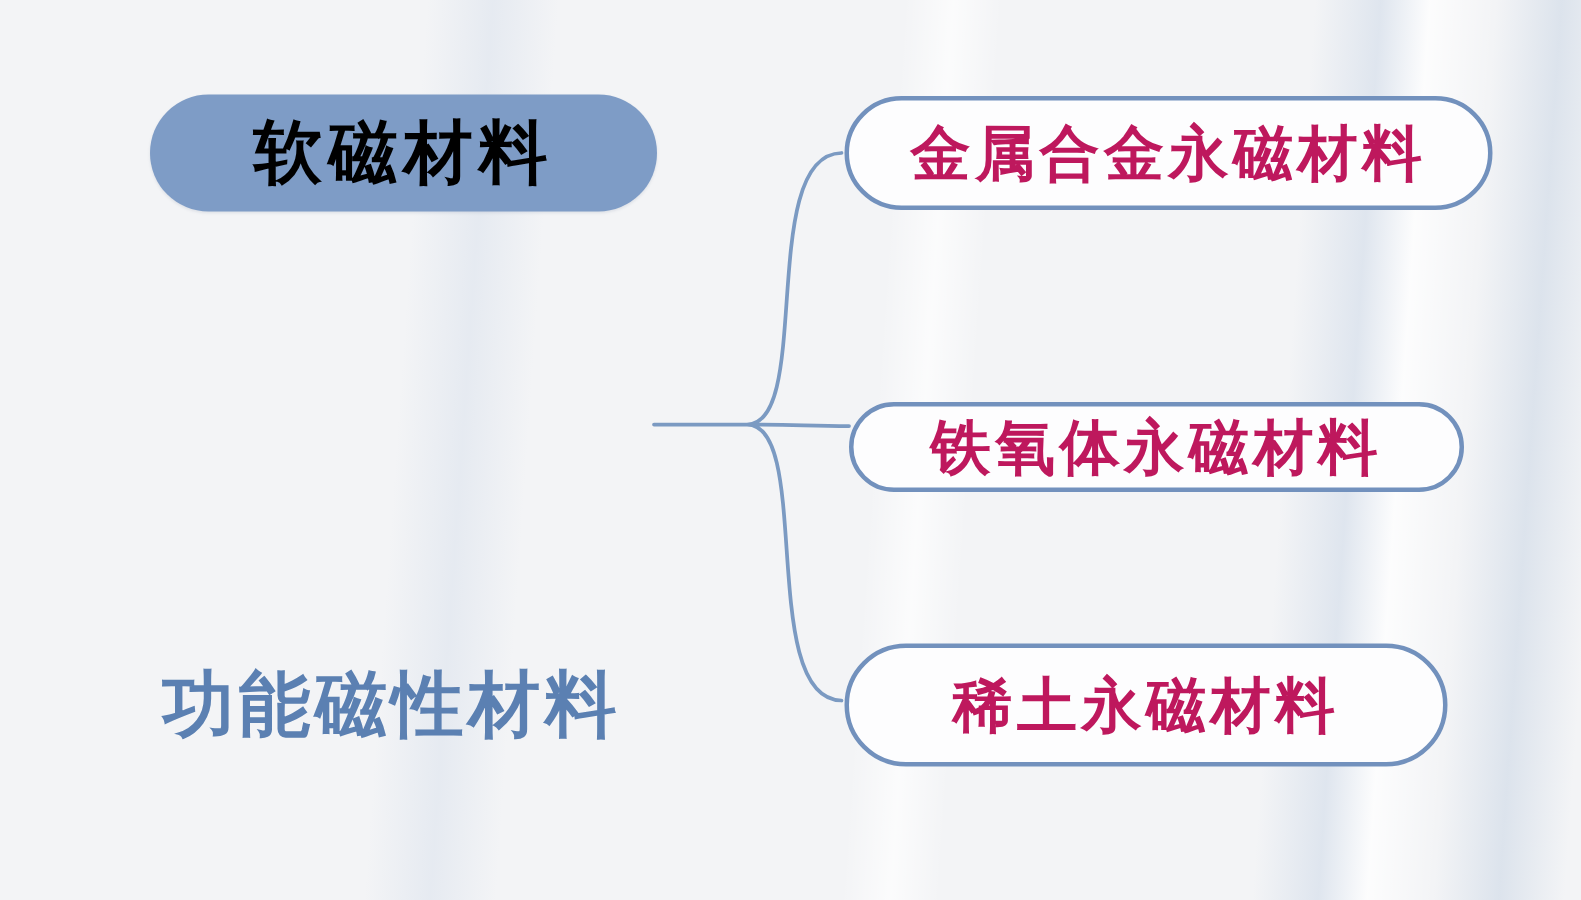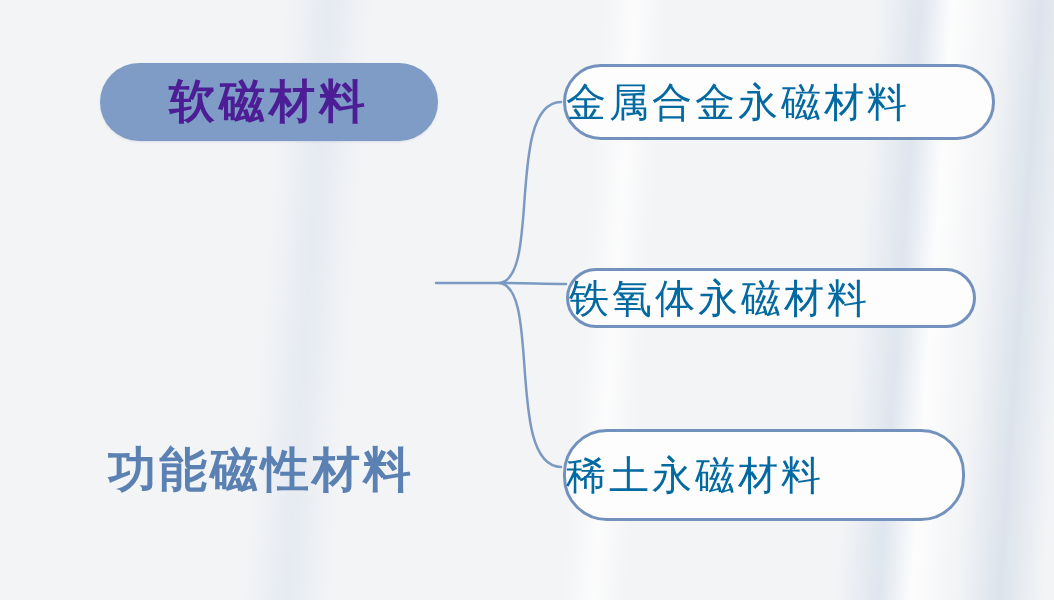--- a/index.html
+++ b/index.html
@@ -26,41 +26,41 @@
   .connector-svg {
     position: absolute;
     left: 0; top: 0;
     width: 1054px;
     height: 600px;
     pointer-events: none;
   }
   .pill-filled {
     position: absolute;
     background: #7e9cc6;
-    color: #4c1d95;
+    color: #000000;
     border-radius: 44px;
     display: flex;
     align-items: center;
     justify-content: center;
     font-weight: bold;
     font-size: 46px;
     letter-spacing: 4px;
     box-shadow: 0 1px 2px rgba(90,110,140,0.15);
   }
   .pill-outline {
     position: absolute;
     background: #fdfdfe;
     border: 3px solid #7violet;
     border: 3px solid #7291bd;
-    color: #0369a1;
+    color: #be185d;
     border-radius: 44px;
     display: flex;
     align-items: center;
-    justify-content: flex-start;
-    font-weight: normal;
+    justify-content: center;
+    font-weight: bold;
     font-size: 40px;
     letter-spacing: 3px;
     box-sizing: border-box;
   }
   .plain-label {
     position: absolute;
     color: #5b80b2;
     font-weight: bold;
     font-size: 48px;
     letter-spacing: 3px;
@@ -90,17 +90,17 @@
   </div>
 
   <div class="pill-outline" style="left:563px; top:64px; width:432px; height:76px;">
     <span>金属合金永磁材料</span>
   </div>
 
   <div class="pill-outline" style="left:566px; top:244px; width:410px; height:60px;margin-top:24px;">
     <span>铁氧体永磁材料</span>
   </div>
 
-  <div class="pill-outline" style="left:563px; top:429px; width:402px; height:92px;">
+  <div class="pill-outline" style="left:563px; top:429px; width:402px; height:82px;">
     <span>稀土永磁材料</span>
   </div>
 
 </div>
 
 </body></html>

